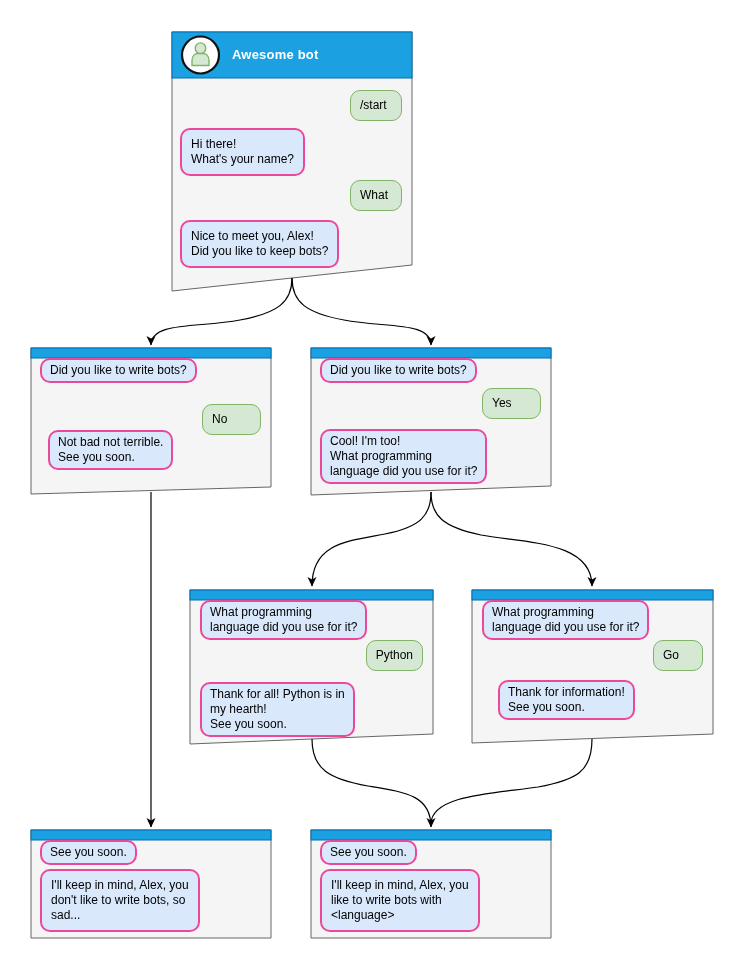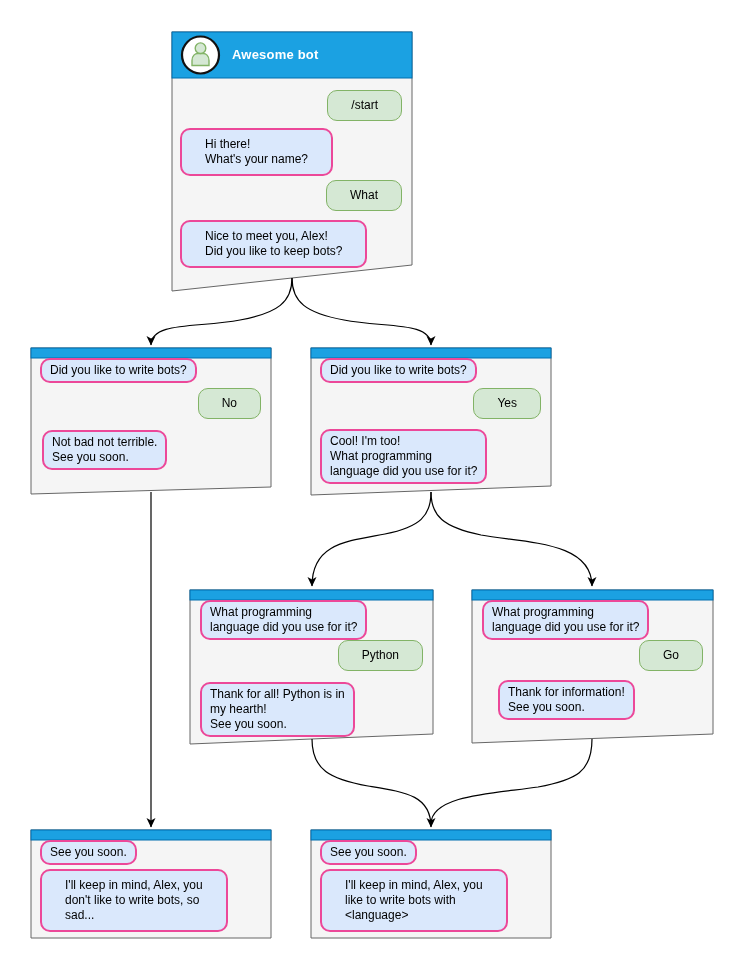--- a/index.html
+++ b/index.html
@@ -12,21 +12,21 @@
   .window-title {
     position:absolute; left:60px; top:0; height:46px; line-height:46px;
     color:#ffffff; font-weight:bold; font-size:13px; letter-spacing:0.2px;
   }
   .bubble {
     position:absolute; white-space:pre; font-size:12px; line-height:15px;
     color:#000000; border-radius:10px; box-sizing:border-box; text-align:left;
   }
   .bubble.bot  { background:#DAE8FC; border:2px solid #ec4899; }
   .bubble.user { background:#D5E8D4; border:1px solid #82B366; right:10px; }
-  .pad-lg { padding:7px 23px; }
+  .pad-lg { padding:7px 9px; }
   .pad-sm { padding:3px 8px; }
 </style>
 </head>
 <body>
 
 <div class="canvas">
 
   <svg class="underlay" width="743" height="971" viewBox="0 0 743 971">
     <defs>
       <marker id="arr" markerUnits="userSpaceOnUse" markerWidth="12" markerHeight="12" refX="9" refY="4.5" orient="auto">
@@ -92,22 +92,22 @@
     <div class="bubble user pad-lg" style="top:58px;min-width:52px">/start</div>
     <div class="bubble bot pad-lg" style="left:8px;top:96px">Hi there!
 What's your name?</div>
     <div class="bubble user pad-lg" style="top:148px;min-width:52px">What</div>
     <div class="bubble bot pad-lg" style="left:8px;top:188px">Nice to meet you, Alex!
 Did you like to keep bots?</div>
   </div>
 
   <div class="window" style="left:31px;top:348px;width:240px;height:146px">
     <div class="bubble bot pad-sm" style="left:9px;top:10px">Did you like to write bots?</div>
-    <div class="bubble user pad-lg" style="top:40px;min-width:59px">No</div>
-    <div class="bubble bot pad-sm" style="left:11px;top:82px">Not bad not terrible.
+    <div class="bubble user pad-lg" style="top:56px;min-width:59px">No</div>
+    <div class="bubble bot pad-sm" style="left:17px;top:82px">Not bad not terrible.
 See you soon.</div>
   </div>
 
   <div class="window" style="left:311px;top:348px;width:240px;height:147px">
     <div class="bubble bot pad-sm" style="left:9px;top:10px">Did you like to write bots?</div>
     <div class="bubble user pad-lg" style="top:40px;min-width:59px">Yes</div>
     <div class="bubble bot pad-sm" style="left:9px;top:81px">Cool! I'm too!
 What programming
 language did you use for it?</div>
   </div>

